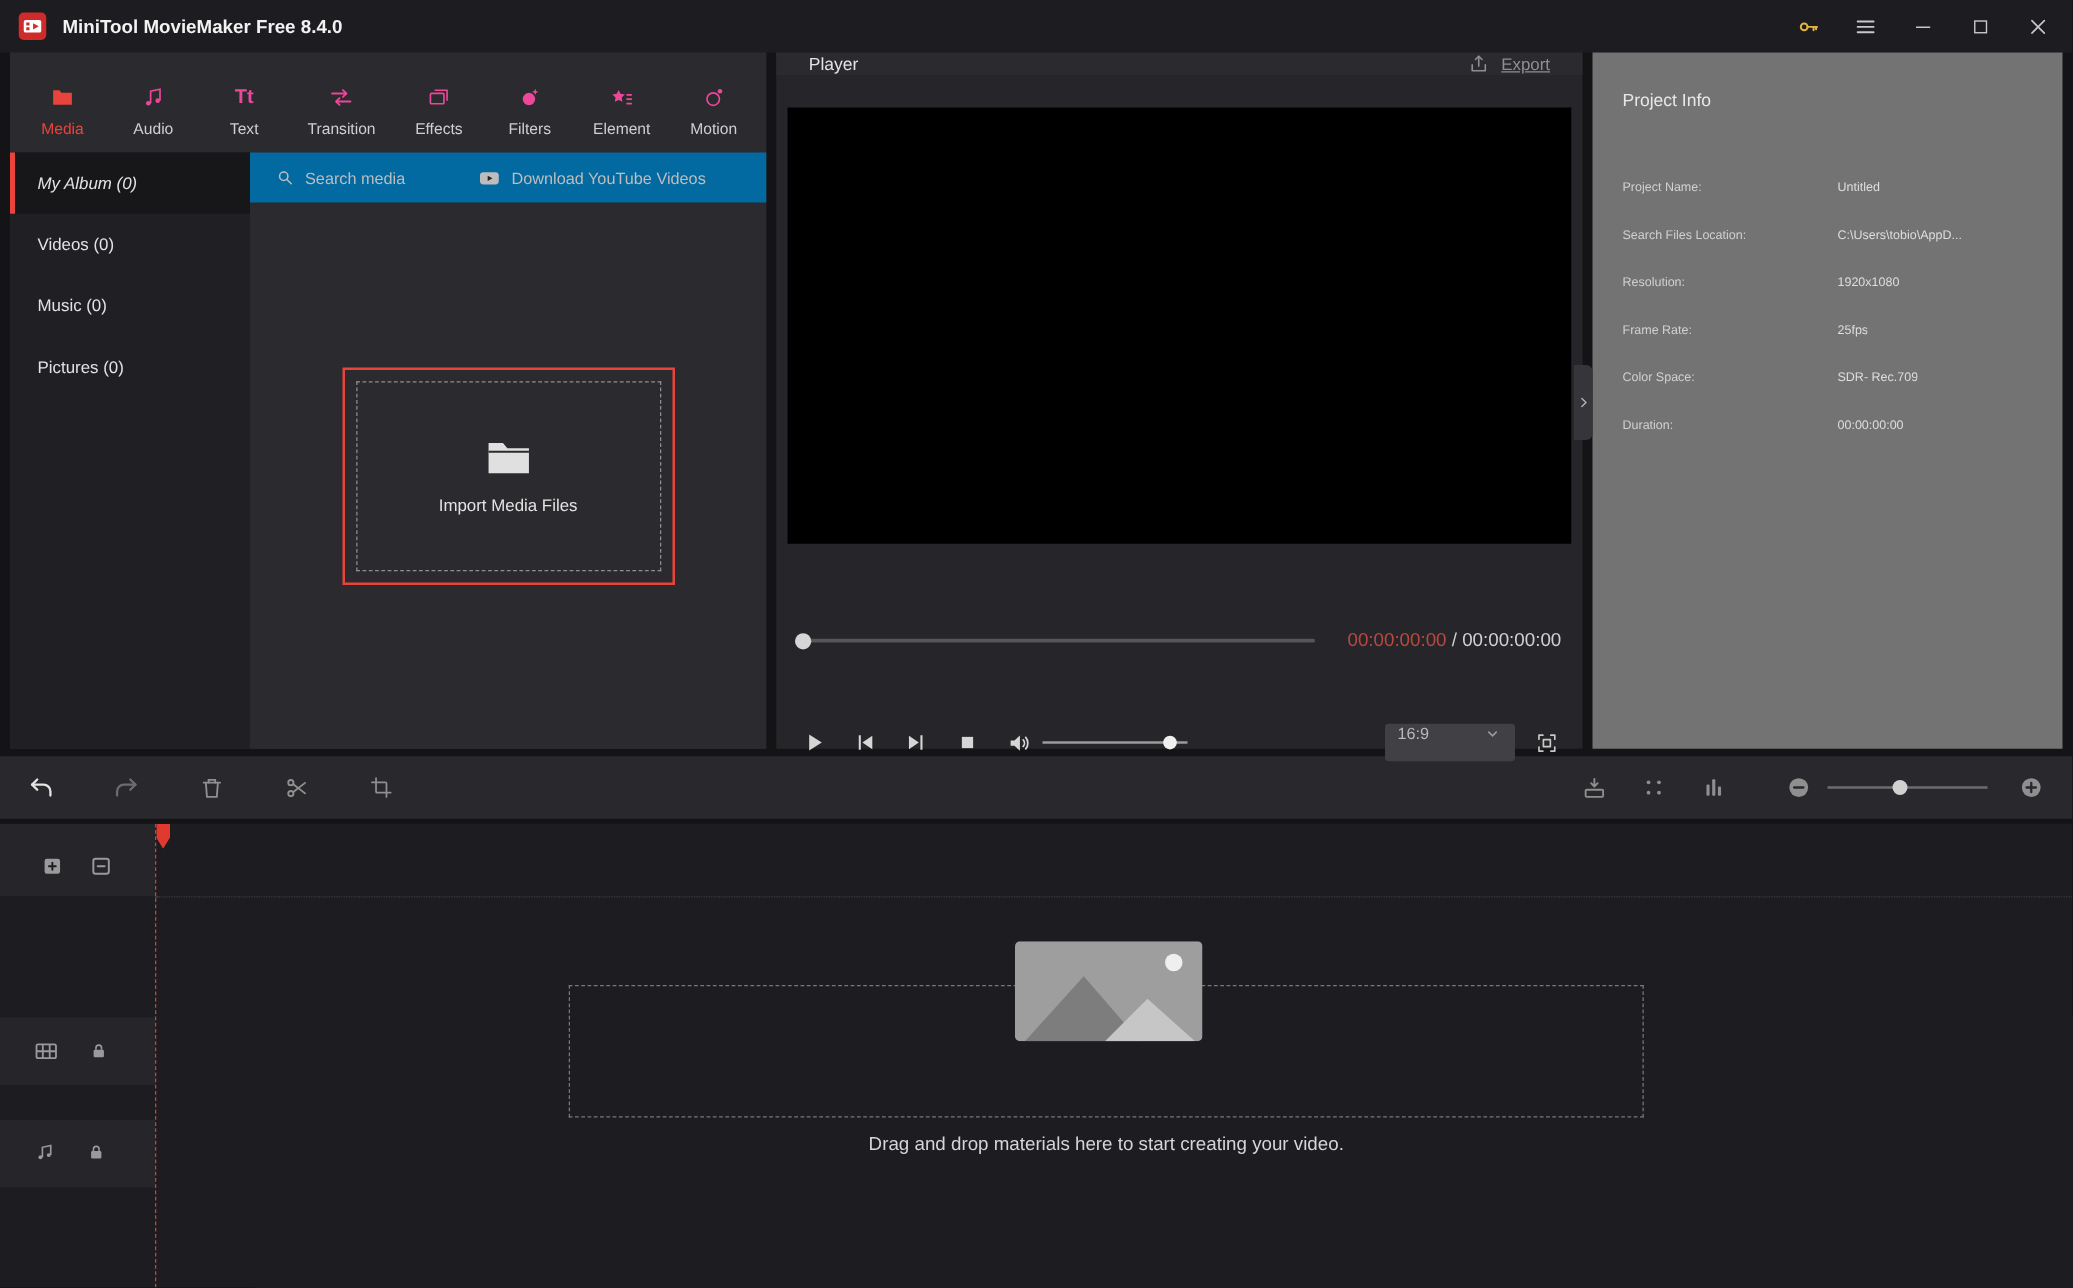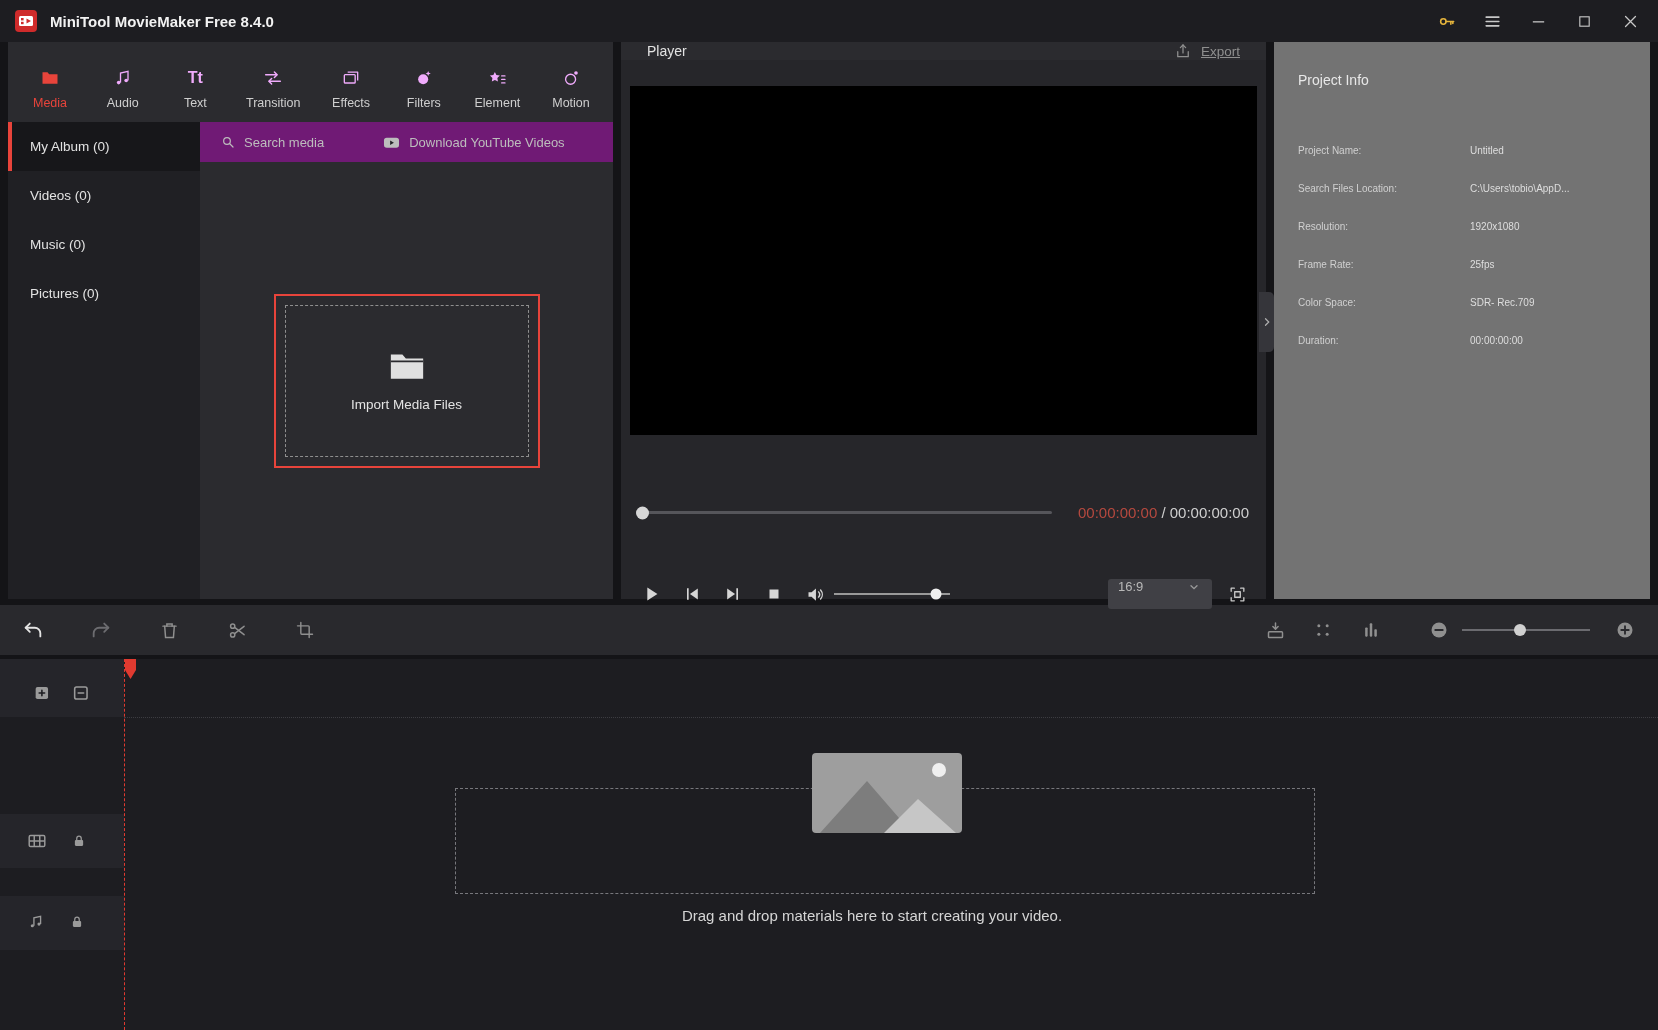--- a/index.html
+++ b/index.html
@@ -19,30 +19,30 @@
   .tbtn.key{color:#e5b43c;}
 
   
   .main-row{display:flex; gap:8px; padding:0 8px; height:557px; position:relative;}
   .panel{background:var(--panel);}
 
   
   .library{width:605px; display:flex; flex-direction:column;}
   .lib-tabs{height:80px; display:flex; align-items:flex-end; justify-content:space-between; padding:0 20px 12px 20px; background:#2b2b2f;}
   .tab{display:flex; flex-direction:column; align-items:center; gap:7px; color:#cfcfcf; font-size:12.5px; min-width:44px; cursor:pointer;}
-  .tab .ticon{height:22px; display:flex; align-items:center; justify-content:center; color:#f0abfc;}
+  .tab .ticon{height:22px; display:flex; align-items:center; justify-content:center; color:#ec4899;}
   .tab.active{color:var(--red);}
   .tab.active .ticon{color:var(--red);}
   .ticon-text{font-size:16px; font-weight:bold; line-height:22px;}
   .lib-body{flex:1; display:flex; min-height:0;}
   .albums{width:192px; background:#202024; display:flex; flex-direction:column;}
   .album{height:49px; display:flex; align-items:center; padding-left:18px; font-size:13.5px; color:#e2e2e2; border-left:4px solid transparent; cursor:pointer;}
-  .album.active{background:#17171a; border-left-color:var(--red);}
+  .album.active{background:#17171a; border-left-color:var(--red);font-style:italic;}
   .lib-content{flex:1; display:flex; flex-direction:column; background:#2b2b2f;}
-  .lib-searchbar{height:40px; background:#701a75; display:flex; align-items:center; padding:0 20px; font-size:13px; color:#bdbdbd;}
+  .lib-searchbar{height:40px; background:#0369a1; display:flex; align-items:center; padding:0 20px; font-size:13px; color:#bdbdbd;}
   .bar-btn{display:flex; align-items:center; gap:8px; cursor:pointer;}
   .yt-btn{margin-left:58px;}
   .import-wrap{flex:1; display:flex; justify-content:center; align-items:flex-start; padding-top:132px;}
   .import-outer{width:266px; height:174px; border:2px solid var(--red); padding:9px; cursor:pointer;}
   .import-inner{width:100%; height:100%; border:1px dashed #8f8f8f; display:flex; flex-direction:column; align-items:center; justify-content:center; gap:16px; color:#e3e3e3; font-size:13.5px;}
 
   
   .player{width:645px; display:flex; flex-direction:column; background:#26262a;}
   .player-header{height:80px; display:flex; align-items:center; padding:0 26px; background:#2b2b2f; font-size:14px; color:#e3e3e3;}
   .export-btn{margin-left:auto; display:flex; align-items:center; gap:9px; color:#8f8f8f; font-size:13.5px; cursor:default;text-decoration:underline;}
@@ -89,21 +89,21 @@
   .rail-group{position:absolute; display:flex; align-items:center; color:#9a9a9a;}
   .rg1{left:32px; top:23px; gap:17px;}
   .rg2{left:26px; top:171px; gap:22px;}
   .rg3{left:26px; top:253px; gap:22px;}
   .rail-ic{cursor:pointer; display:flex;}
   .tl-sep{position:absolute; left:124px; right:0; top:58px; border-top:1px dotted #3c3c41;}
   .playhead-line{position:absolute; left:124px; top:0; bottom:0; width:0; border-left:1px dashed var(--playhead); z-index:4;}
   .playhead-flag{position:absolute; left:125px; top:0; width:11px; height:20px; background:var(--playhead); clip-path:polygon(0 0,100% 0,100% 55%,50% 100%,0 55%); z-index:5; cursor:ew-resize;}
   .dropzone{position:absolute; left:455px; width:860px; top:129px; height:106px; border:1px dashed #77777c;}
   .placeholder-img{position:absolute; left:812px; top:94px; z-index:2;}
-  .drop-caption{position:absolute; left:442px; width:860px; top:248px; text-align:center; font-size:15px; color:#d5d5d5;}
+  .drop-caption{position:absolute; left:455px; width:860px; top:248px; text-align:center; font-size:15px; color:#d5d5d5;}
 </style>
 </head>
 <body>
 
 <div class="app">
 
   <header class="titlebar">
     <span class="logo">
       <svg width="24" height="24" viewBox="0 0 24 24">
           <rect x="1" y="1" width="22" height="22" rx="4" fill="#cf2b2b"></rect>

